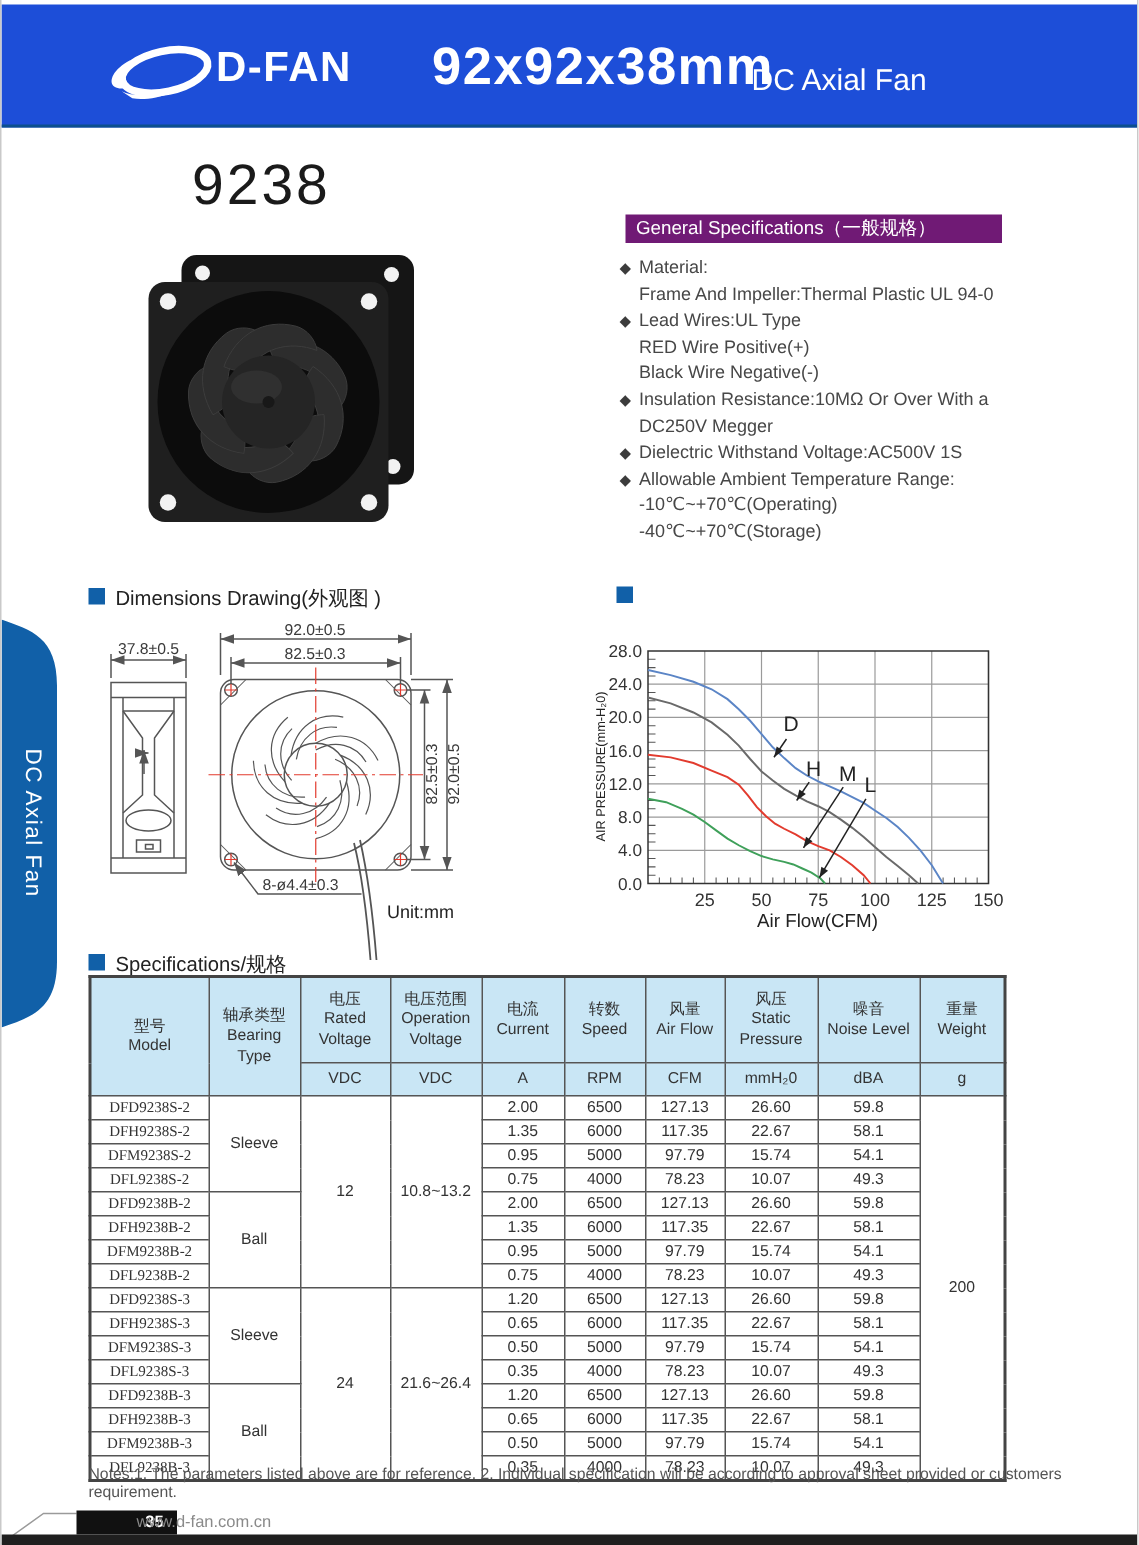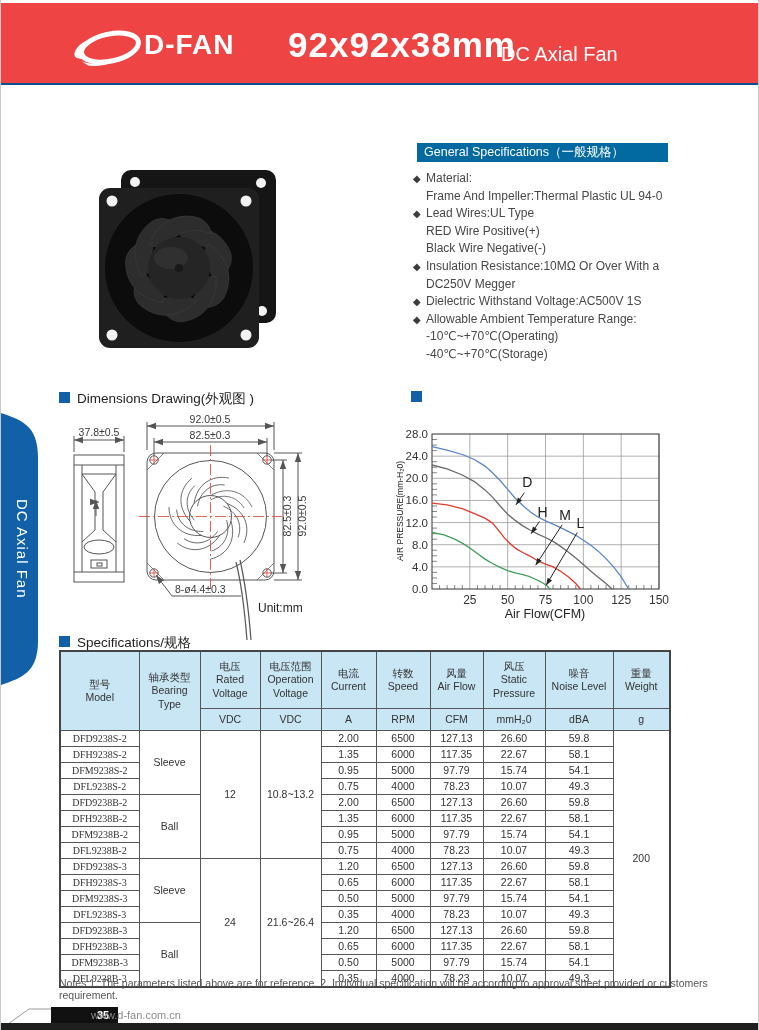--- a/index.html
+++ b/index.html
@@ -1,33 +1,33 @@
 <!DOCTYPE html>
 <html><head>
 <meta charset="utf-8">
 <style>
   html,body{margin:0;padding:0;background:#e8e8e8;}
   body{font-family:"Liberation Sans","DejaVu Sans",sans-serif;}
   #page{position:relative;width:759px;height:1030px;background:#ffffff;overflow:hidden;
         border-left:1px solid #c9c9c9;border-right:1px solid #c9c9c9;box-sizing:border-box;margin:0 auto;}
   
-  #hdr{position:absolute;left:0;top:3px;width:100%;height:80px;background:#ef4444;border-bottom:2px solid #0c4f8e;}
+  #hdr{position:absolute;left:0;top:3px;width:100%;height:80px;background:#1d4ed8;border-bottom:2px solid #0c4f8e;}
   #hdr .brand-txt{position:absolute;left:143px;top:26px;color:#fff;font-size:28px;font-weight:bold;letter-spacing:1px;}
   #hdr .hdr-title{position:absolute;left:287px;top:22px;color:#fff;font-size:35px;font-weight:bold;letter-spacing:1px;}
   #hdr .hdr-sub{position:absolute;left:500px;top:40px;color:#fff;font-size:20px;}
   #logo{position:absolute;left:68px;top:18px;}
   
   #side-tab{position:absolute;left:0;top:413px;width:44px;height:272px;}
   #side-tab .tab-label{position:absolute;left:8px;top:0;height:272px;width:26px;display:flex;align-items:center;justify-content:center;
         color:#fff;font-size:15px;letter-spacing:1px;writing-mode:vertical-rl;}
   
   #model-no{position:absolute;left:127px;top:103px;font-size:38px;color:#1a1a1a;letter-spacing:2px;}
   #fan-photo{position:absolute;left:90px;top:170px;}
   
-  #gs-bar{position:absolute;left:416px;top:143px;width:251px;height:19px;background:#0369a1;color:#fff;
+  #gs-bar{position:absolute;left:416px;top:143px;width:251px;height:19px;background:#701a75;color:#fff;
         font-size:12.5px;line-height:19px;padding-left:7px;box-sizing:border-box;}
   #gs-list{position:absolute;left:412px;top:170px;width:330px;font-size:12px;color:#474747;}
   #gs-list .gs-line{height:17.6px;line-height:17.6px;white-space:nowrap;}
   #gs-list .mk{display:inline-block;width:13px;font-size:10px;color:#3c3c3c;}
   #gs-list .ind{padding-left:13px;}
   
   .sec-title{position:absolute;font-size:13.5px;color:#222;font-weight:bold;}
   .sec-title .sq{display:inline-block;width:11px;height:11px;background:#1160a8;margin-right:7px;}
   #dim-title{left:58px;top:390px;font-weight:normal;}
   #curve-title{left:410px;top:390px;font-weight:normal;}
@@ -72,20 +72,21 @@
     <div class="hdr-sub">DC Axial Fan</div>
   </div>
 
   <div id="side-tab">
     <svg width="44" height="272" viewBox="0 0 44 272">
       <path d="M0,0 C20,7 37,12 37,44 L37,228 C37,260 20,265 0,272 Z" fill="#1160a8"></path>
     </svg>
     <div class="tab-label">DC Axial Fan</div>
   </div>
 
+  <div id="model-no">9238</div>
 
   <svg id="fan-photo" width="190" height="185" viewBox="0 0 190 185">
     <rect x="30" y="0" width="155" height="153" rx="10" fill="#151515"></rect>
     <circle cx="44" cy="12" r="5" fill="#f2f2f2"></circle>
     <circle cx="170" cy="13" r="5" fill="#f2f2f2"></circle>
     <circle cx="171" cy="141" r="5" fill="#f2f2f2"></circle>
     <rect x="8" y="18" width="160" height="160" rx="11" fill="#1f1f1f"></rect>
     <circle cx="88" cy="98" r="74" fill="#0c0c0c"></circle>
     <g>
       <path id="bladeP" d="M88,60 C110,53 130,61 139,81 C142,88 140,97 135,102 C129,83 112,71 95,75 C91,69 89,64 88,60 Z" fill="#2d2d2d" stroke="#3d3d3d" stroke-width="0.6"></path>

